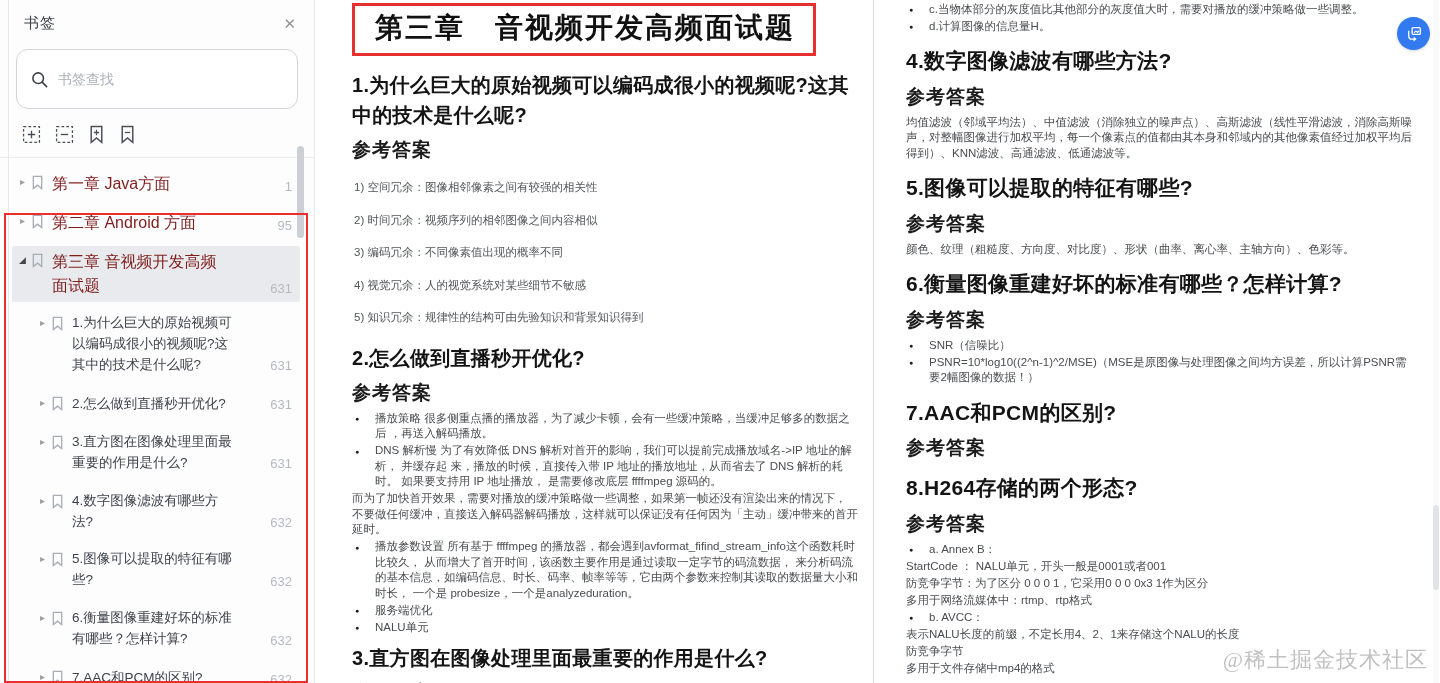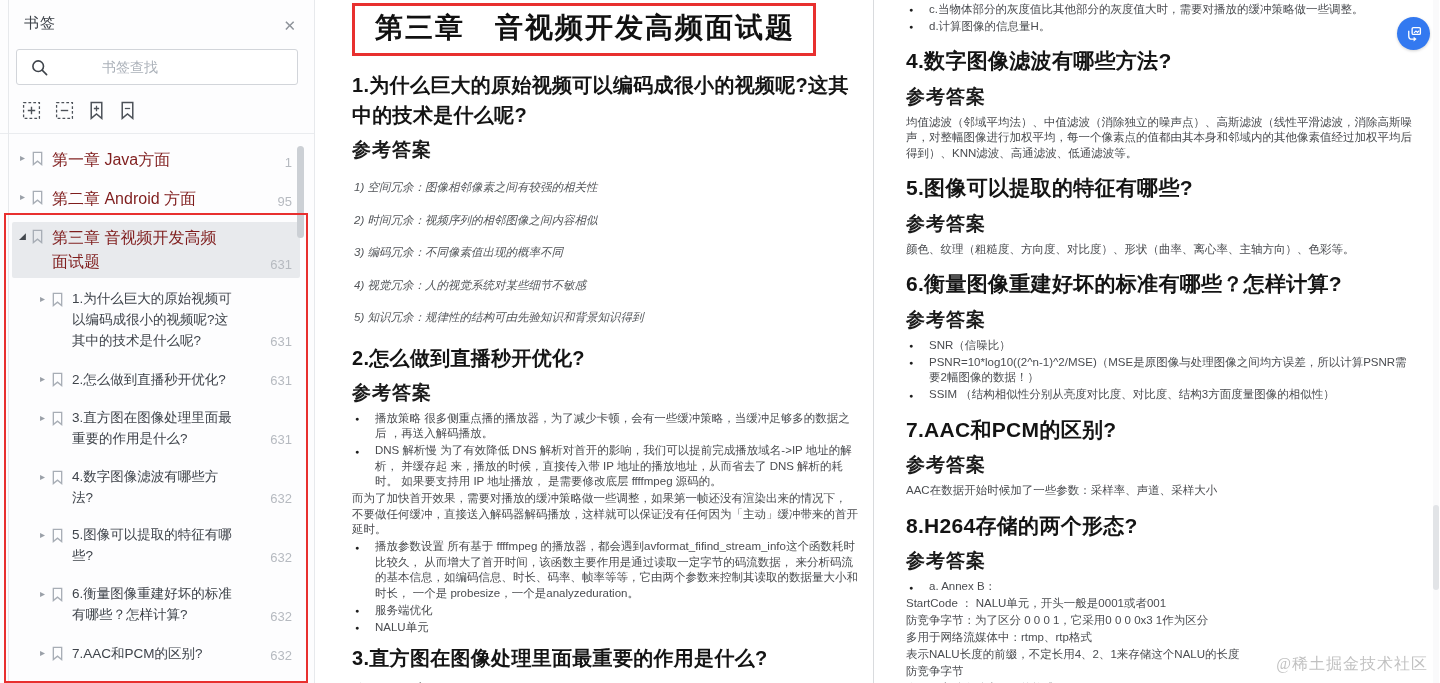--- a/index.html
+++ b/index.html
@@ -6,24 +6,24 @@
   body{
     width:1440px;height:683px;overflow:hidden;position:relative;
     background:#ffffff;
     font-family:"Liberation Sans","DejaVu Sans",sans-serif;
     -webkit-font-smoothing:antialiased;
   }
   
   .sidebar{position:absolute;left:0;top:0;width:314px;height:683px;background:#fdfdfe;overflow:hidden;}
   .sb-edge{position:absolute;left:8px;top:0;width:1px;height:683px;background:#e7e9ec;}
   .sb-right-edge{position:absolute;left:314px;top:0;width:1px;height:683px;background:#e7e9ec;}
-  .sb-head{display:flex;align-items:flex-end;justify-content:space-between;padding:14px 18px 0 24px;}
+  .sb-head{display:flex;align-items:center;justify-content:space-between;padding:14px 18px 0 24px;}
   .sb-title{font-size:15px;color:#3d4249;font-weight:400;letter-spacing:1px;}
   .sb-close{font-size:15px;color:#8e939a;cursor:pointer;background:none;border:none;padding:0;line-height:1;}
-  .sb-search{display:flex;align-items:center;margin:16px 16px 0 16px;height:34px;border:1px solid #d2d5da;border-radius:3px;background:#fff;padding:0 8px;gap:44px;}
+  .sb-search{display:flex;align-items:center;margin:16px 16px 0 16px;height:34px;border:1px solid #d2d5da;border-radius:12px;background:#fff;padding:12px 8px;}
   .sb-search svg{flex:none;margin:0 8px 0 6px;}
   .sb-search input{flex:1;border:none;outline:none;font-size:14px;color:#3d4249;background:transparent;font-family:inherit;}
   .sb-search input::placeholder{color:#abb1b9;}
   .sb-tools{display:flex;gap:14px;margin:16px 0 0 22px;}
   .sb-tool{background:none;border:none;padding:0;cursor:pointer;height:20px;}
   .sb-divider{margin:12px 0 0 0;border-bottom:1px solid #eaecef;}
   .bm-tree{padding:10px 14px 0 12px;position:relative;}
   .bm-row{display:flex;align-items:flex-end;margin-bottom:7px;padding:4px 2px;border-radius:2px;cursor:pointer;}
   .bm-row .exp{flex:none;align-self:flex-start;width:17px;font-size:10px;color:#9aa0a8;padding-top:4px;text-align:center;}
   .bm-row .exp.open{color:#43484e;font-size:9px;padding-top:5px;}
@@ -41,28 +41,28 @@
   .page-left{left:322px;width:551px;}
   .page-right{left:876px;width:554px;}
   .page-gap{position:absolute;left:873px;top:0;width:1px;height:683px;background:#d9dbde;}
   .page-inner{padding:0 12px 0 30px;}
   .chapter-box{display:inline-block;border:3px solid #e8302f;padding:3px 18px 6px 20px;margin:3px 0 6px 0;}
   .chapter-title{font-size:28px;font-weight:800;color:#111;letter-spacing:2px;}
   .q{font-size:20px;line-height:1.5;font-weight:800;color:#141414;margin:8px 0 2px;letter-spacing:0.3px;}
   .page-right .q{font-size:21px;margin:11px 0 3px;}
   .ans{font-size:19px;font-weight:800;color:#1b1b1b;margin:7px 0 5px;letter-spacing:1px;}
   .p,.li,.bullet{font-size:11.5px;color:#4a4c50;line-height:1.35;margin:1.5px 0;}
-  .li{margin:17px 0;color:#53565a;padding-left:2px;font-style:italic;}
+  .li{margin:17px 0;color:#53565a;padding-left:2px;}
   .bullet{display:flex;}
   .bullet .dot{flex:none;width:20px;padding-left:3px;font-size:7px;line-height:1;padding-top:4.5px;color:#1d1d1d;}
   .bullet .txt{flex:1;}
   
   .fab{position:absolute;left:1397px;top:17px;width:33px;height:33px;border-radius:50%;background:#3379f0;border:none;cursor:pointer;display:flex;align-items:center;justify-content:center;box-shadow:0 1px 3px rgba(0,0,0,.18);z-index:8;}
   
-  .watermark{position:absolute;right:12px;bottom:8px;font-family:"Liberation Serif","DejaVu Serif",serif;font-size:16px;color:rgba(90,90,90,.38);letter-spacing:1px;z-index:7;}
+  .watermark{position:absolute;right:12px;bottom:8px;font-family:"Liberation Serif","DejaVu Serif",serif;font-size:22px;color:rgba(90,90,90,.38);letter-spacing:1px;z-index:7;}
   
   .main-scroll{position:absolute;left:1433px;top:0;width:6px;height:683px;background:#fafafb;}
   .main-scroll .thumb{position:absolute;left:0;top:505px;width:6px;height:85px;background:#e2e4e7;border-radius:3px;}
 </style>
 </head>
 <body>
 
 <div class="sidebar">
   <div class="sb-edge"></div>
   <div class="sb-head">
@@ -262,36 +262,35 @@
         <h2 class="q">6.衡量图像重建好坏的标准有哪些？怎样计算?</h2>
         <h3 class="ans">参考答案</h3>
         <div class="bullet">
           <span class="dot">●</span>
           <span class="txt">SNR（信噪比）</span>
         </div>
         <div class="bullet">
           <span class="dot">●</span>
           <span class="txt">PSNR=10*log10((2^n-1)^2/MSE)（MSE是原图像与处理图像之间均方误差，所以计算PSNR需要2幅图像的数据！）</span>
         </div>
-        <div class="bullet">
-          <span class="dot">●</span>
-          <span class="txt">SSIM （结构相似性分别从亮度对比度、对比度、结构3方面度量图像的相似性）</span>
-        </div>
         <h2 class="q">7.AAC和PCM的区别?</h2>
         <h3 class="ans">参考答案</h3>
-        <p class="p">AAC在数据开始时候加了一些参数：采样率、声道、采样大小</p>
         <h2 class="q">8.H264存储的两个形态?</h2>
         <h3 class="ans">参考答案</h3>
         <div class="bullet">
           <span class="dot">●</span>
           <span class="txt">a. Annex B：</span>
         </div>
         <p class="p">StartCode ： NALU单元，开头一般是0001或者001</p>
         <p class="p">防竞争字节：为了区分 0 0 0 1，它采用0 0 0 0x3 1作为区分</p>
         <p class="p">多用于网络流媒体中：rtmp、rtp格式</p>
+        <div class="bullet">
+          <span class="dot">●</span>
+          <span class="txt">b. AVCC：</span>
+        </div>
         <p class="p">表示NALU长度的前缀，不定长用4、2、1来存储这个NALU的长度</p>
         <p class="p">防竞争字节</p>
         <p class="p">多用于文件存储中mp4的格式</p>
       </div>
   </div>
 </div>
 
 <button class="fab">
   <svg width="18" height="18" viewBox="0 0 24 24" fill="none">
     <rect x="9.5" y="3.5" width="11" height="9" rx="1.6" stroke="#fff" stroke-width="1.8"></rect>

